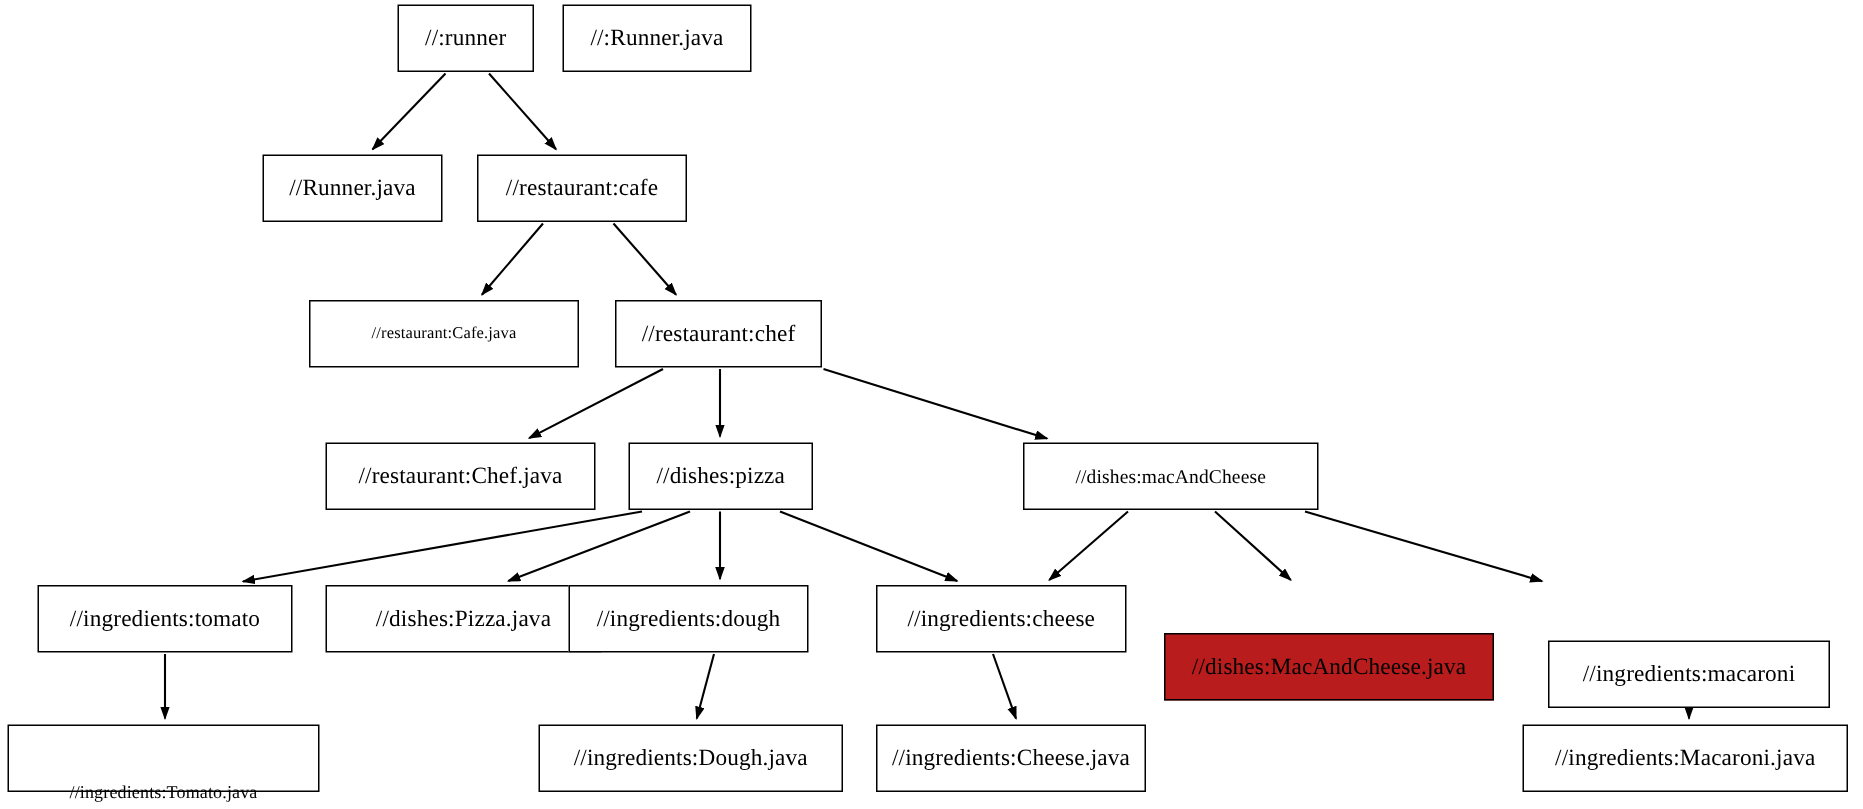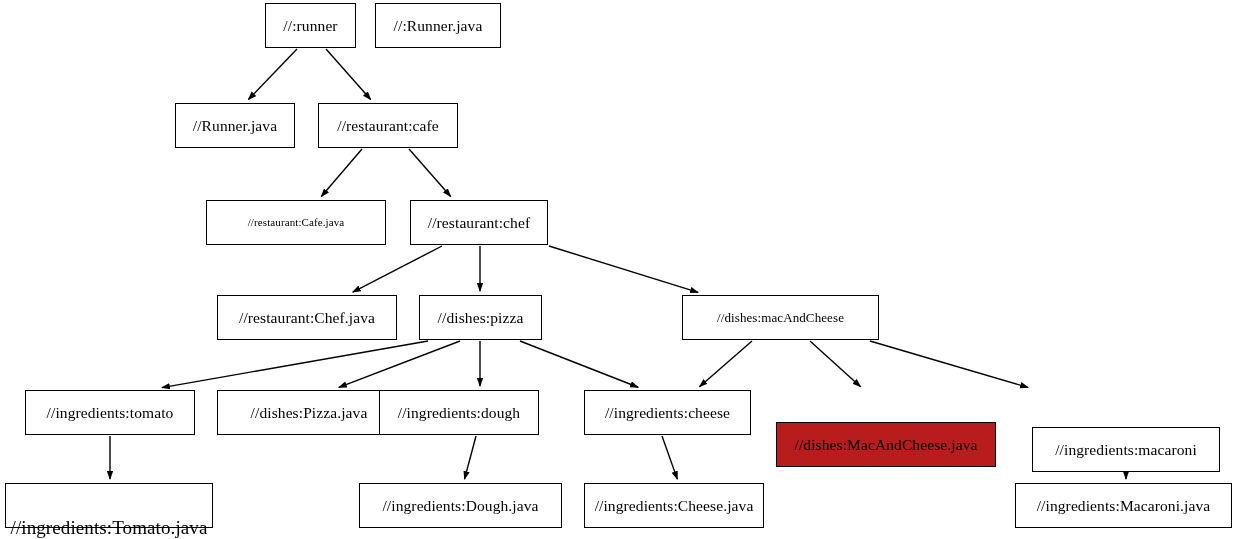--- a/index.html
+++ b/index.html
@@ -123,21 +123,21 @@
       <div class="graph-node" style="left: 584px; top: 390px; width: 167px; height: 45px; border-color: rgb(0, 0, 0); background: rgb(255, 255, 255);">
         <span class="node-label" style="font-size: 15.5px;">//ingredients:cheese</span>
       </div>
       <div class="graph-node" style="left: 776px; top: 390px; width: 220px; height: 45px; border-color: rgb(0, 0, 0); background: #b91c1c; margin-top: 32px;">
         <span class="node-label" style="font-size: 15.5px;">//dishes:MacAndCheese.java</span>
       </div>
       <div class="graph-node" style="left: 1032px; top: 390px; width: 188px; height: 45px; border-color: rgb(0, 0, 0); background: rgb(255, 255, 255); margin-top: 37px;">
         <span class="node-label" style="font-size: 15.5px;">//ingredients:macaroni</span>
       </div>
       <div class="graph-node" style="left: 5px; top: 483px; width: 208px; height: 45px; border-color: rgb(0, 0, 0); background: rgb(255, 255, 255);">
-        <span class="node-label" style="font-size: 19px; margin-top: 44px;">//ingredients:Tomato.java</span>
+        <span class="node-label" style="font-size: 12px; margin-top: 44px;">//ingredients:Tomato.java</span>
       </div>
       <div class="graph-node" style="left: 359px; top: 483px; width: 203px; height: 45px; border-color: rgb(0, 0, 0); background: rgb(255, 255, 255);">
         <span class="node-label" style="font-size: 15.5px;">//ingredients:Dough.java</span>
       </div>
       <div class="graph-node" style="left: 584px; top: 483px; width: 180px; height: 45px; border-color: rgb(0, 0, 0); background: rgb(255, 255, 255);">
         <span class="node-label" style="font-size: 15.5px;">//ingredients:Cheese.java</span>
       </div>
       <div class="graph-node" style="left: 1015px; top: 483px; width: 217px; height: 45px; border-color: rgb(0, 0, 0); background: rgb(255, 255, 255);">
         <span class="node-label" style="font-size: 15.5px;">//ingredients:Macaroni.java</span>
       </div>

